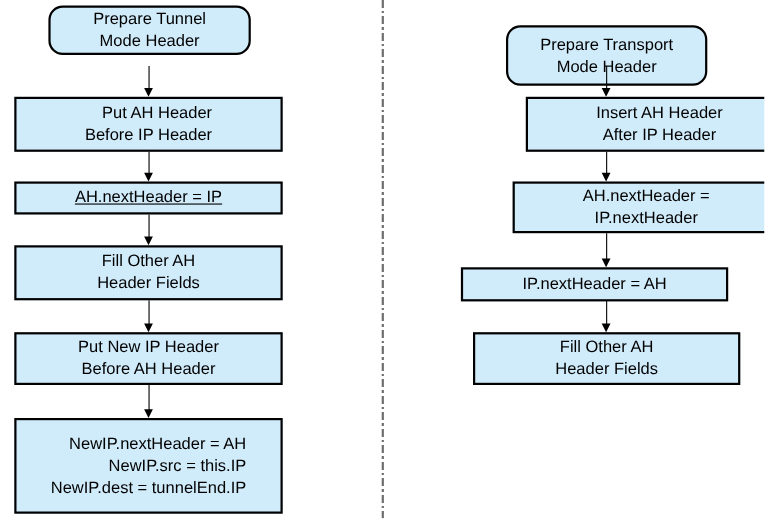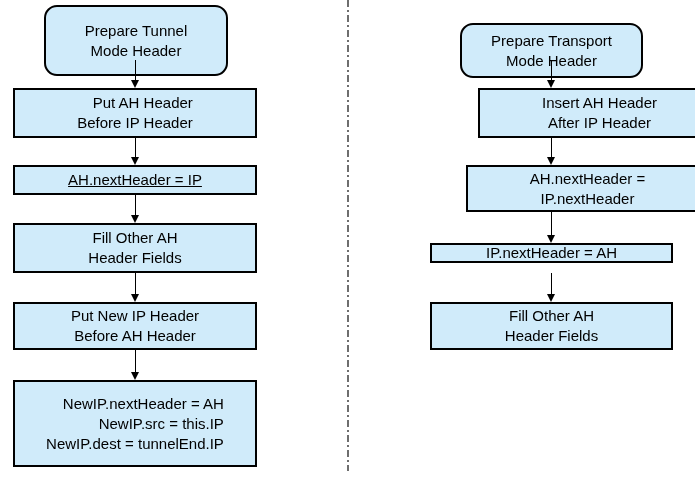--- a/index.html
+++ b/index.html
@@ -74,21 +74,21 @@
   }
 </style>
 </head>
 <body>
 
 <div class="canvas">
 
   <div class="divider"></div>
 
   <div>
-    <div class="box rounded" style="left:44px; top:5px; width:184px; height:71px;">Prepare Tunnel
+    <div class="box rounded" style="left:44px; top:5px; width:184px; height:45px;">Prepare Tunnel
 Mode Header</div>
 
     <div class="arrow" style="left:131px; top:60px; height:28px;"></div>
 
     <div class="box" style="left:13px; top:88px; width:244px; height:50px;text-align:right;">Put AH Header
 Before IP Header</div>
 
     <div class="arrow" style="left:131px; top:138px; height:27px;"></div>
 
     <div class="box" style="left:13px; top:165px; width:244px; height:30px;text-decoration:underline;">AH.nextHeader = IP</div>
@@ -119,21 +119,21 @@
     <div class="box" style="left:430px; top:88px; width:243px; height:50px;margin-left:48px;">Insert AH Header
 After IP Header</div>
 
     <div class="arrow" style="left:547px; top:138px; height:27px;"></div>
 
     <div class="box" style="left:430px; top:165px; width:243px; height:47px;margin-left:36px;">AH.nextHeader =
 IP.nextHeader</div>
 
     <div class="arrow" style="left:547px; top:212px; height:31px;"></div>
 
-    <div class="box" style="left:430px; top:243px; width:243px; height:20px;">IP.nextHeader = AH</div>
+    <div class="box" style="left:419px; top:243px; width:243px; height:31px;">IP.nextHeader = AH</div>
 
     <div class="arrow" style="left:547px; top:273px; height:29px;"></div>
 
     <div class="box" style="left:430px; top:302px; width:243px; height:48px;">Fill Other AH
 Header Fields</div>
   </div>
 
 </div>
 
 </body></html>

